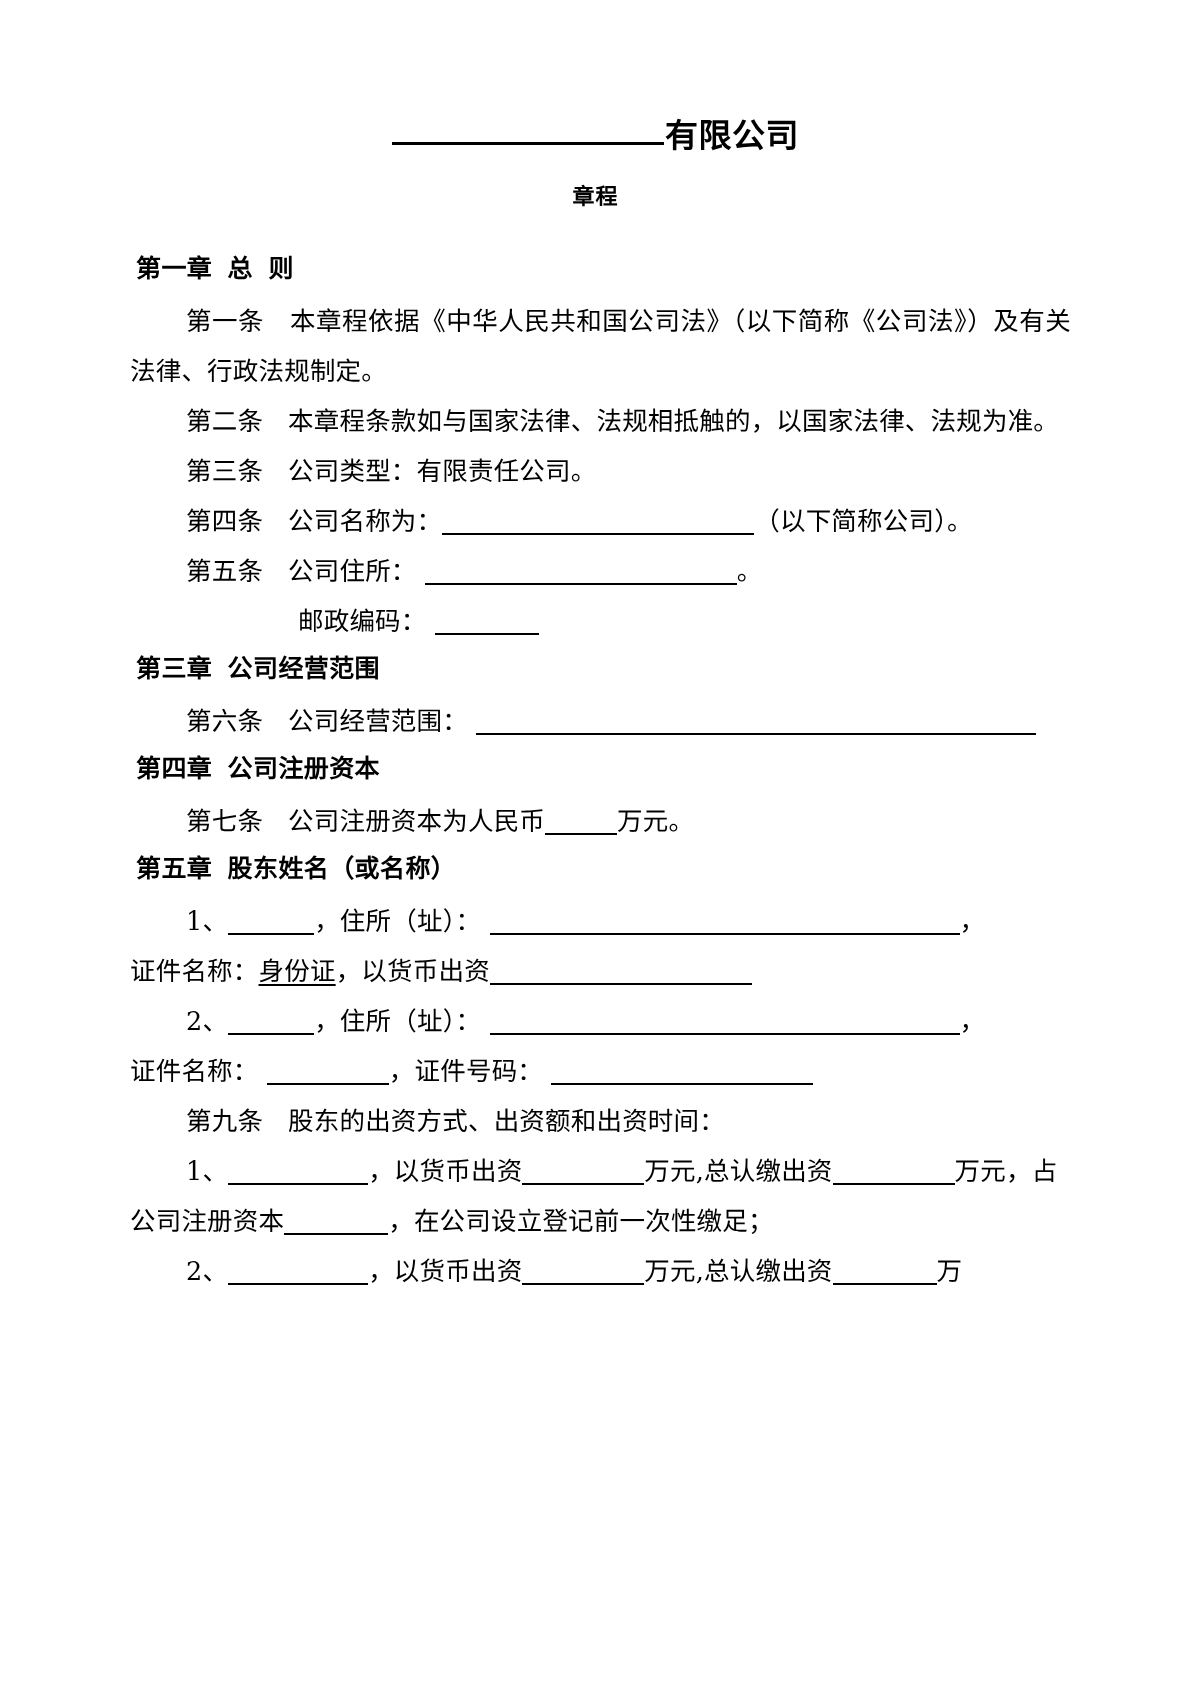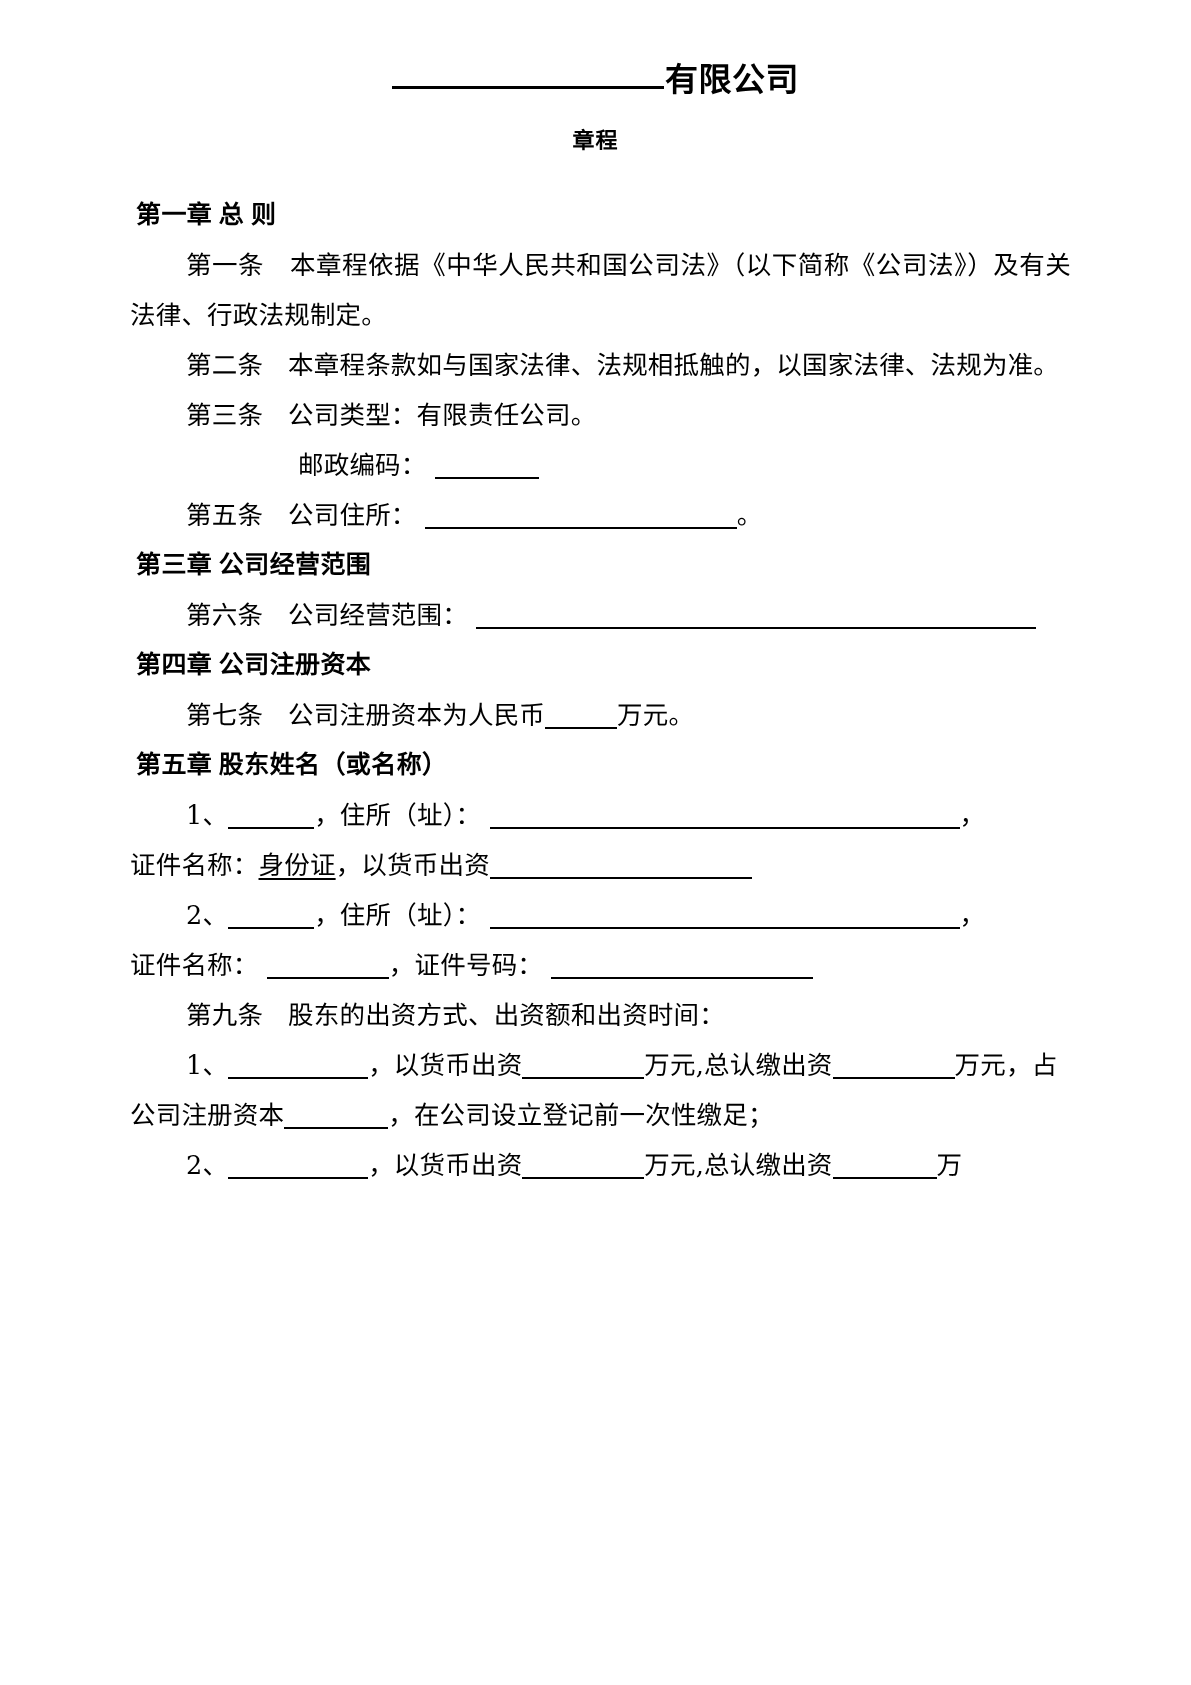--- a/index.html
+++ b/index.html
@@ -21,21 +21,21 @@
   }
 
   
   .doc-title {
     text-align: center;
     font-family: "DejaVu Sans", "Liberation Sans", sans-serif;
     font-weight: bold;
     font-size: 33px;
     line-height: 1.2;
     letter-spacing: 0.5px;
-    padding-top: 60px;
+    padding-top: 116px;
     white-space: nowrap;
   }
   .doc-title .fill {
     display: inline-block;
     width: 272px;
     border-bottom: 3px solid #000;
     vertical-align: 2px;
     margin-right: 1px;
   }
   .doc-subtitle {
@@ -50,21 +50,21 @@
 
   
   .body {
     margin-top: 36px;
     padding: 0 120px 0 130px;
     font-size: 25.5px;
     line-height: 50px;
   }
 
   .chapter {
-    font-family: Liberation Serif, serif;
+    font-family: Liberation Mono, monospace;
     font-weight: bold;
     font-size: 25px;
     letter-spacing: 0.4px;
     line-height: 50px;
     white-space: nowrap;
   }
   .chapter.indent1 { padding-left: 6px; }
   .chapter.indent2 { padding-left: 28px; }
 
   .para {
@@ -122,27 +122,30 @@
 
     <div class="para">
       <span>第二条</span><span class="gap">   </span><span>本章程条款如与国家法律、法规相抵触的，以国家法律、法规为准。</span>
     </div>
 
     <div class="para nojust">
       <span>第三条</span><span class="gap">   </span><span>公司类型：有限责任公司。</span>
     </div>
 
 
-
-    <div class="para nojust" style="text-indent:168px">
-      <span>邮政编码：</span><span class="gap"> </span><span class="u w100"></span>
+    <div class="para nojust">
+      <span>第四条</span><span class="gap">   </span><span>公司名称为：</span><span class="u w310"></span><span>（以下简称公司）。</span>
     </div>
 
     <div class="para nojust">
       <span>第五条</span><span class="gap">   </span><span>公司住所：</span><span class="gap"> </span><span class="u w310"></span><span>。</span>
+    </div>
+
+    <div class="para nojust" style="text-indent:168px">
+      <span>邮政编码：</span><span class="gap"> </span><span class="u w100"></span>
     </div>
 
     <div class="chapter indent1">第三章  公司经营范围</div>
 
     <div class="para nojust">
       <span>第六条</span><span class="gap">   </span><span>公司经营范围：</span><span class="gap"> </span><span class="u w560"></span>
     </div>
 
     <div class="chapter indent1">第四章  公司注册资本</div>
 

